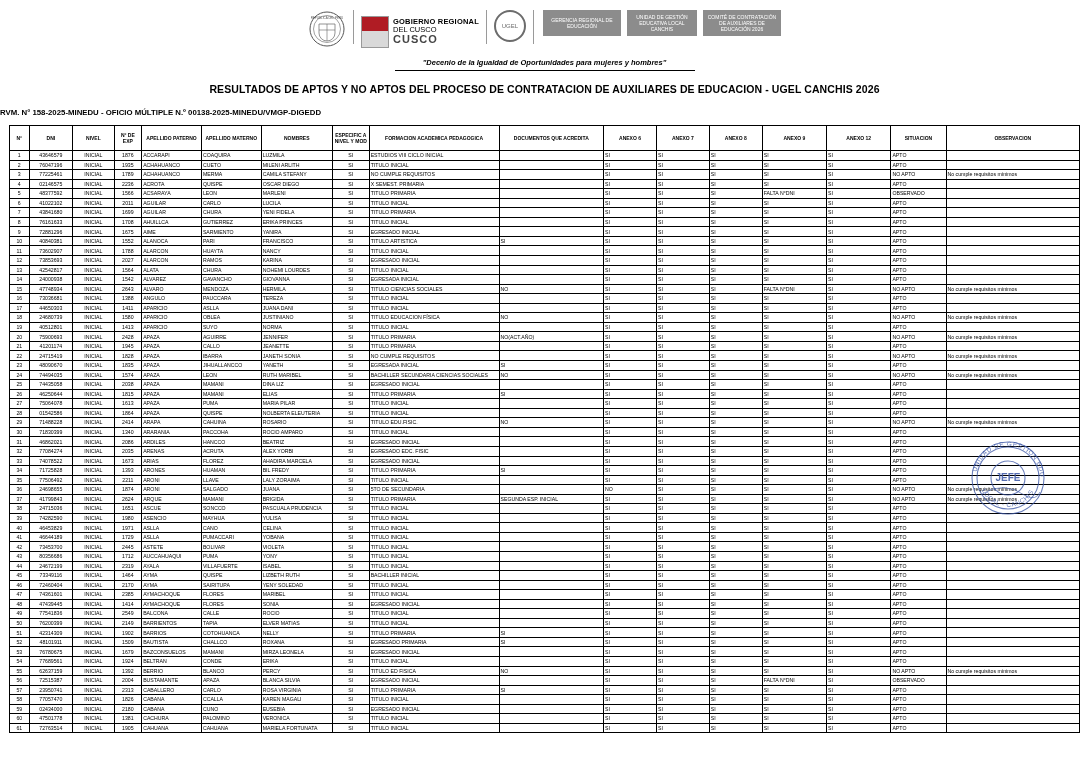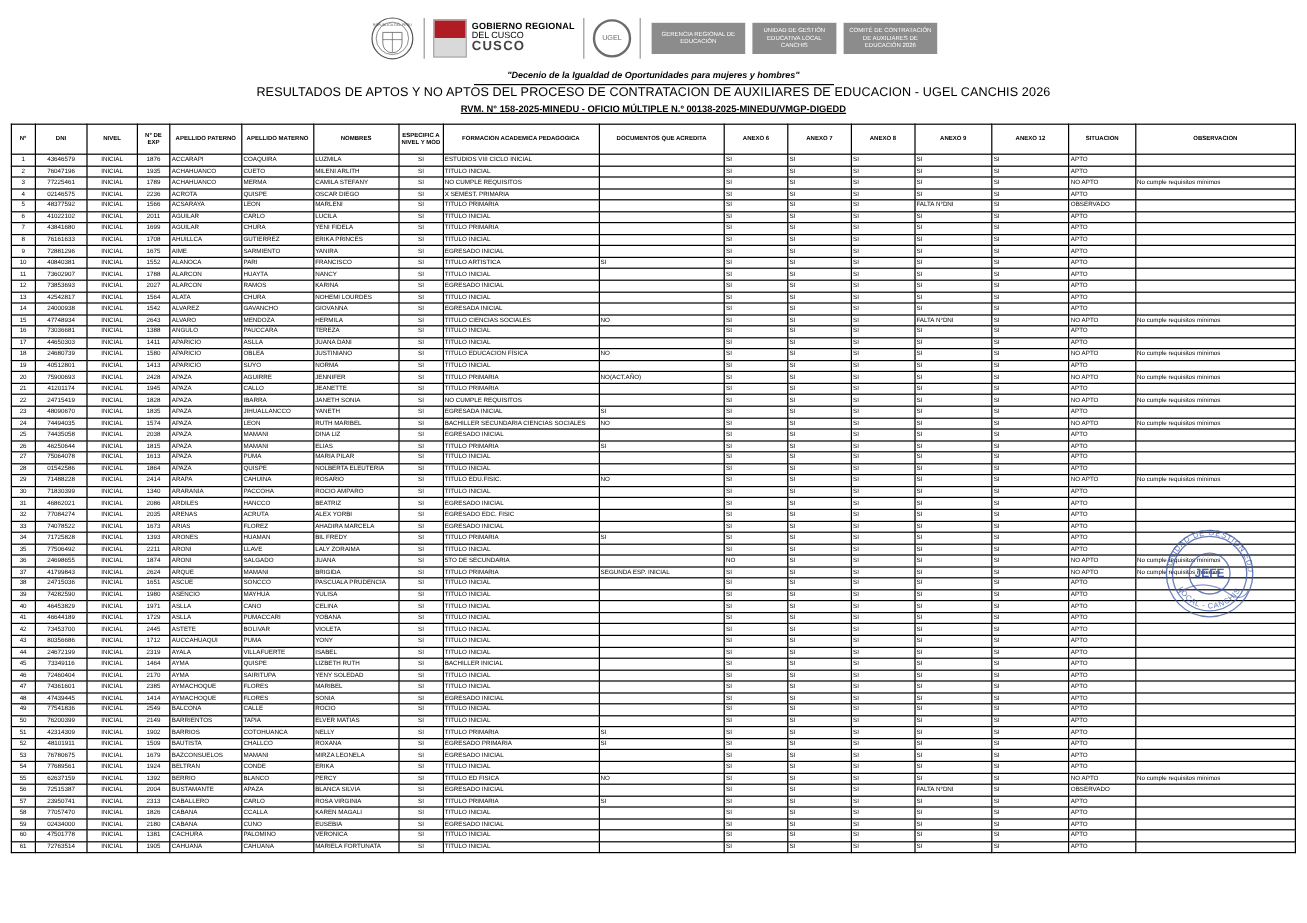--- a/index.html
+++ b/index.html
@@ -15,21 +15,20 @@
     overflow: hidden;
   }
   .page {
     position: relative;
     width: 1089px;
     height: 769px;
   }
   
   .header-bar {
     display: flex;
-    align-items: center;
     justify-content: center;
     gap: 4px;
     padding-top: 10px;
     height: 44px;
   }
   .seal {
     width: 38px;
     height: 38px;
     position: relative;
   }
@@ -103,29 +102,28 @@
   }
   .decade-rule {
     width: 300px;
     height: 1px;
     background: #000;
     margin: 3px auto 0 auto;
   }
   .title {
     text-align: center;
     font-size: 10.5px;
-    font-weight: normal;
+    font-weight: bold;
+    margin-top: 12px;
     letter-spacing: .1px;
   }
   .subtitle {
-    text-align: center;
     font-size: 7.8px;
     font-weight: bold;
-    margin-top: 3px;
-    text-decoration: underline;
+    margin-top: 13px;
   }
   
   table.main {
     border-collapse: collapse;
     margin: 8px auto 0 auto;
     width: 1071px;
     table-layout: fixed;
   }
   table.main th, table.main td {
     border: 0.6px solid #000000;

